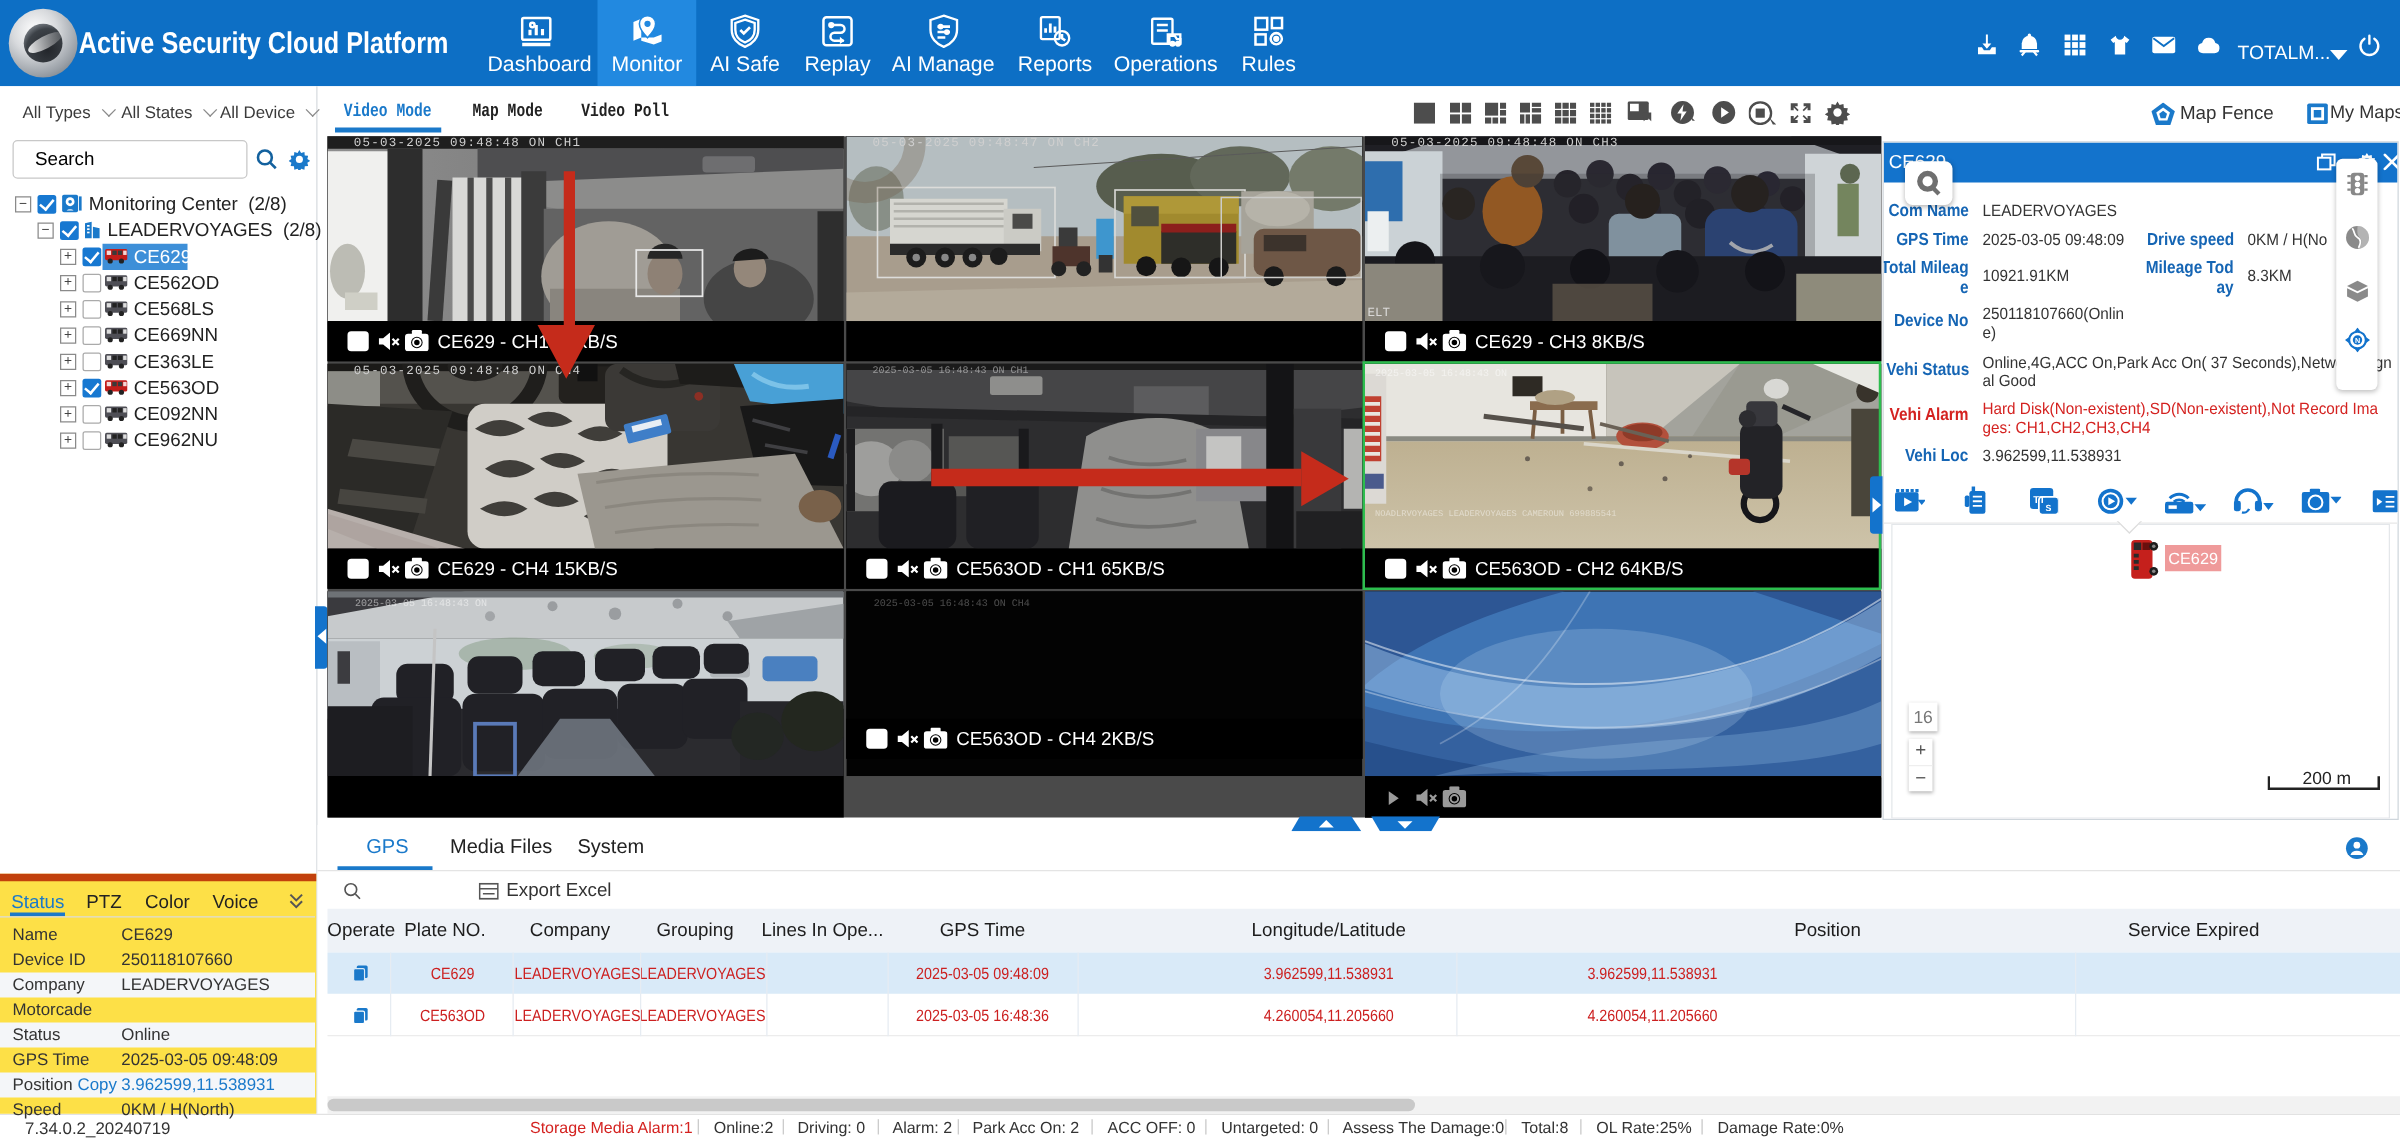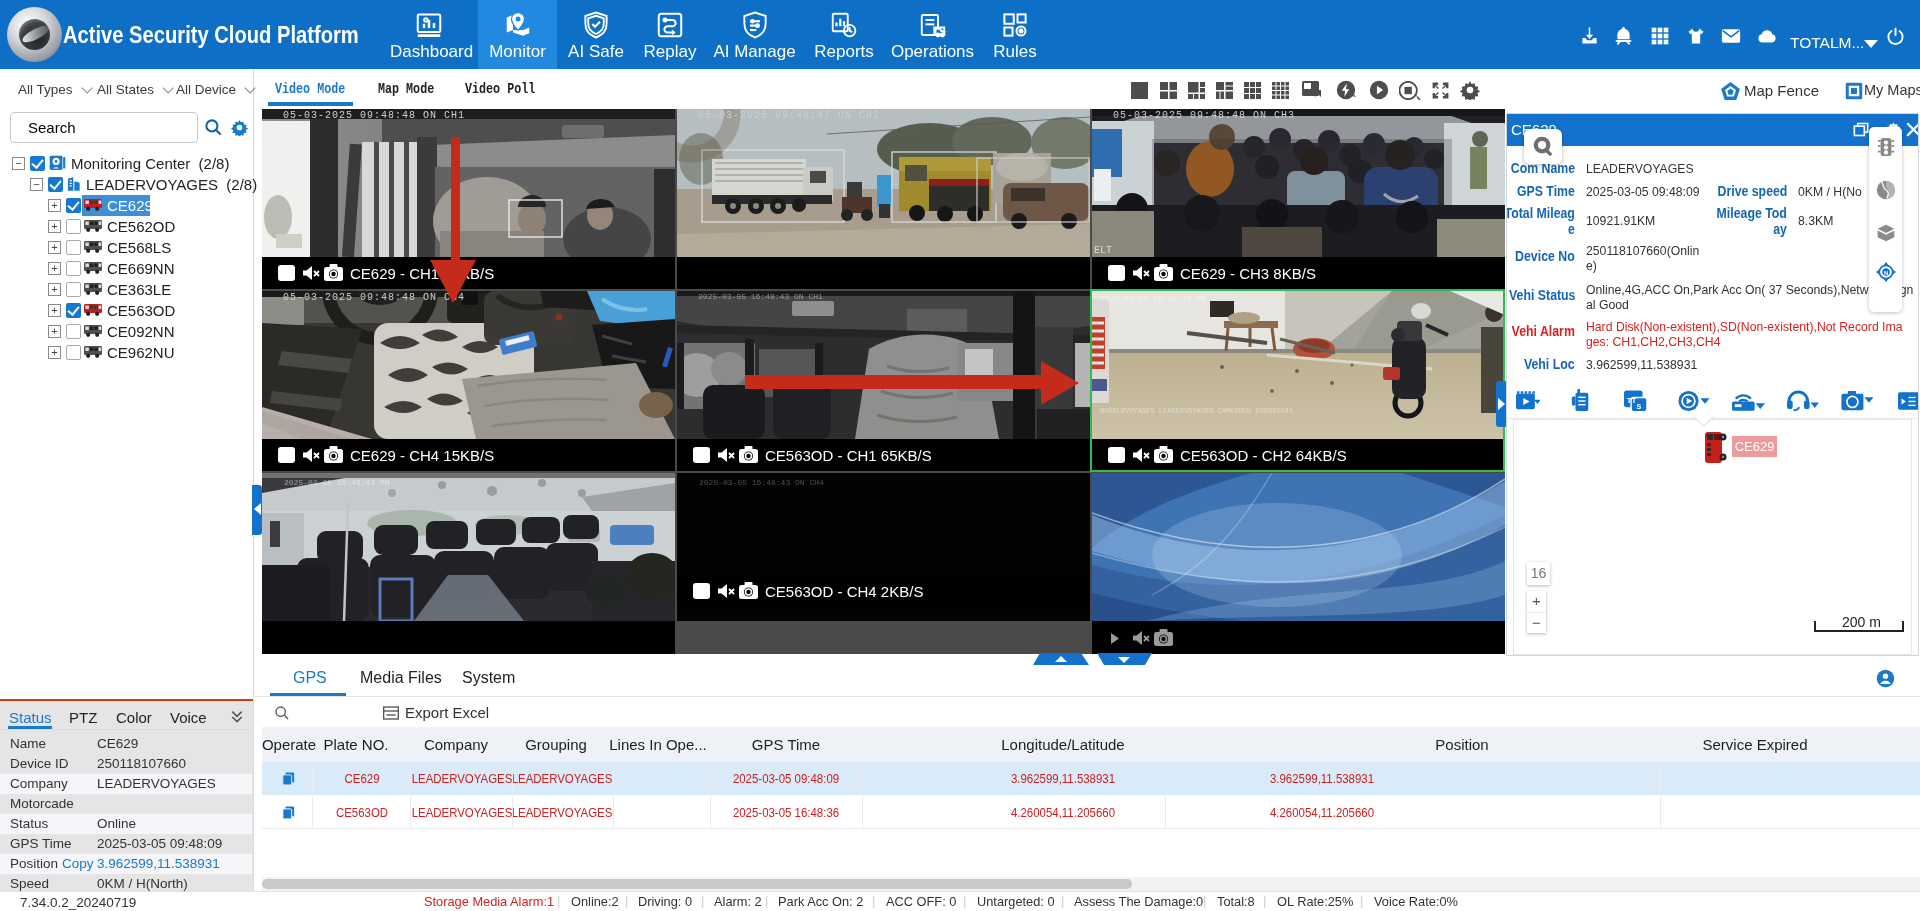--- a/index.html
+++ b/index.html
@@ -44,21 +44,21 @@
 .tree-row { position:absolute; left:0; height:21px; font-size:15px; color:#222; white-space:nowrap; }
 .cbox { position:absolute; top:3px; width:15px; height:15px; border-radius:2px; }
 .cbox.on { background:#1778d1; }
 .cbox.on:before { content:""; position:absolute; left:4px; top:1px; width:5px; height:9px;
   border-right:2px solid #fff; border-bottom:2px solid #fff; transform:rotate(40deg); }
 .cbox.off { background:#fff; border:1px solid #aaa; }
 .expander { position:absolute; top:4px; width:13px; height:13px; background:#fff; border:1px solid #8a8a8a;
   font-size:11px; line-height:10px; text-align:center; color:#444; }
 
 
-#sp { position:absolute; left:0; top:699px; width:253px; height:192px; background:#e5e5e5; border-top:2px solid #c2410c; }
+#sp { position:absolute; left:0; top:699px; width:253px; height:192px; background:#fde047; border-top:6px solid #c2410c; }
 .sp-tab { position:absolute; top:8px; font-size:15px; color:#222; }
 .sp-row { position:absolute; left:0; width:252px; height:20px; font-size:13.5px; color:#333; }
 .sp-row .k { position:absolute; left:10px; top:2px; }
 .sp-row .v { position:absolute; left:97px; top:2px; }
 .stripe { background:#f4f6f9; }
 
 
 #grid { position:absolute; left:262px; top:109px; width:1243px; height:545px; background:#4a4a4a; }
 .cell { position:absolute; width:413px; height:180px; background:#000; }
 .vid { position:absolute; left:0; top:0; width:413px; height:148px; overflow:hidden; }
@@ -1131,21 +1131,21 @@
   <span class="abs sb-item" style="left:424px;top:894px;color:#d42220;">Storage Media Alarm:1</span>
   <span class="abs sb-item" style="left:571px;top:894px;">Online:2</span>
   <span class="abs sb-item" style="left:638px;top:894px;">Driving: 0</span>
   <span class="abs sb-item" style="left:714px;top:894px;">Alarm: 2</span>
   <span class="abs sb-item" style="left:778px;top:894px;">Park Acc On: 2</span>
   <span class="abs sb-item" style="left:886px;top:894px;">ACC OFF: 0</span>
   <span class="abs sb-item" style="left:977px;top:894px;">Untargeted: 0</span>
   <span class="abs sb-item" style="left:1074px;top:894px;">Assess The Damage:0</span>
   <span class="abs sb-item" style="left:1217px;top:894px;">Total:8</span>
   <span class="abs sb-item" style="left:1277px;top:894px;">OL Rate:25%</span>
-  <span class="abs sb-item" style="left:1374px;top:894px;">Voice Rate:0%</span>
+  <span class="abs sb-item" style="left:1374px;top:894px;">Damage Rate:0%</span>
   <span class="abs" style="left:557px;top:893px;color:#ccc;font-size:13px;">|</span>
   <span class="abs" style="left:625px;top:893px;color:#ccc;font-size:13px;">|</span>
   <span class="abs" style="left:701px;top:893px;color:#ccc;font-size:13px;">|</span>
   <span class="abs" style="left:765px;top:893px;color:#ccc;font-size:13px;">|</span>
   <span class="abs" style="left:872px;top:893px;color:#ccc;font-size:13px;">|</span>
   <span class="abs" style="left:963px;top:893px;color:#ccc;font-size:13px;">|</span>
   <span class="abs" style="left:1061px;top:893px;color:#ccc;font-size:13px;">|</span>
   <span class="abs" style="left:1203px;top:893px;color:#ccc;font-size:13px;">|</span>
   <span class="abs" style="left:1263px;top:893px;color:#ccc;font-size:13px;">|</span>
   <span class="abs" style="left:1360px;top:893px;color:#ccc;font-size:13px;">|</span>

